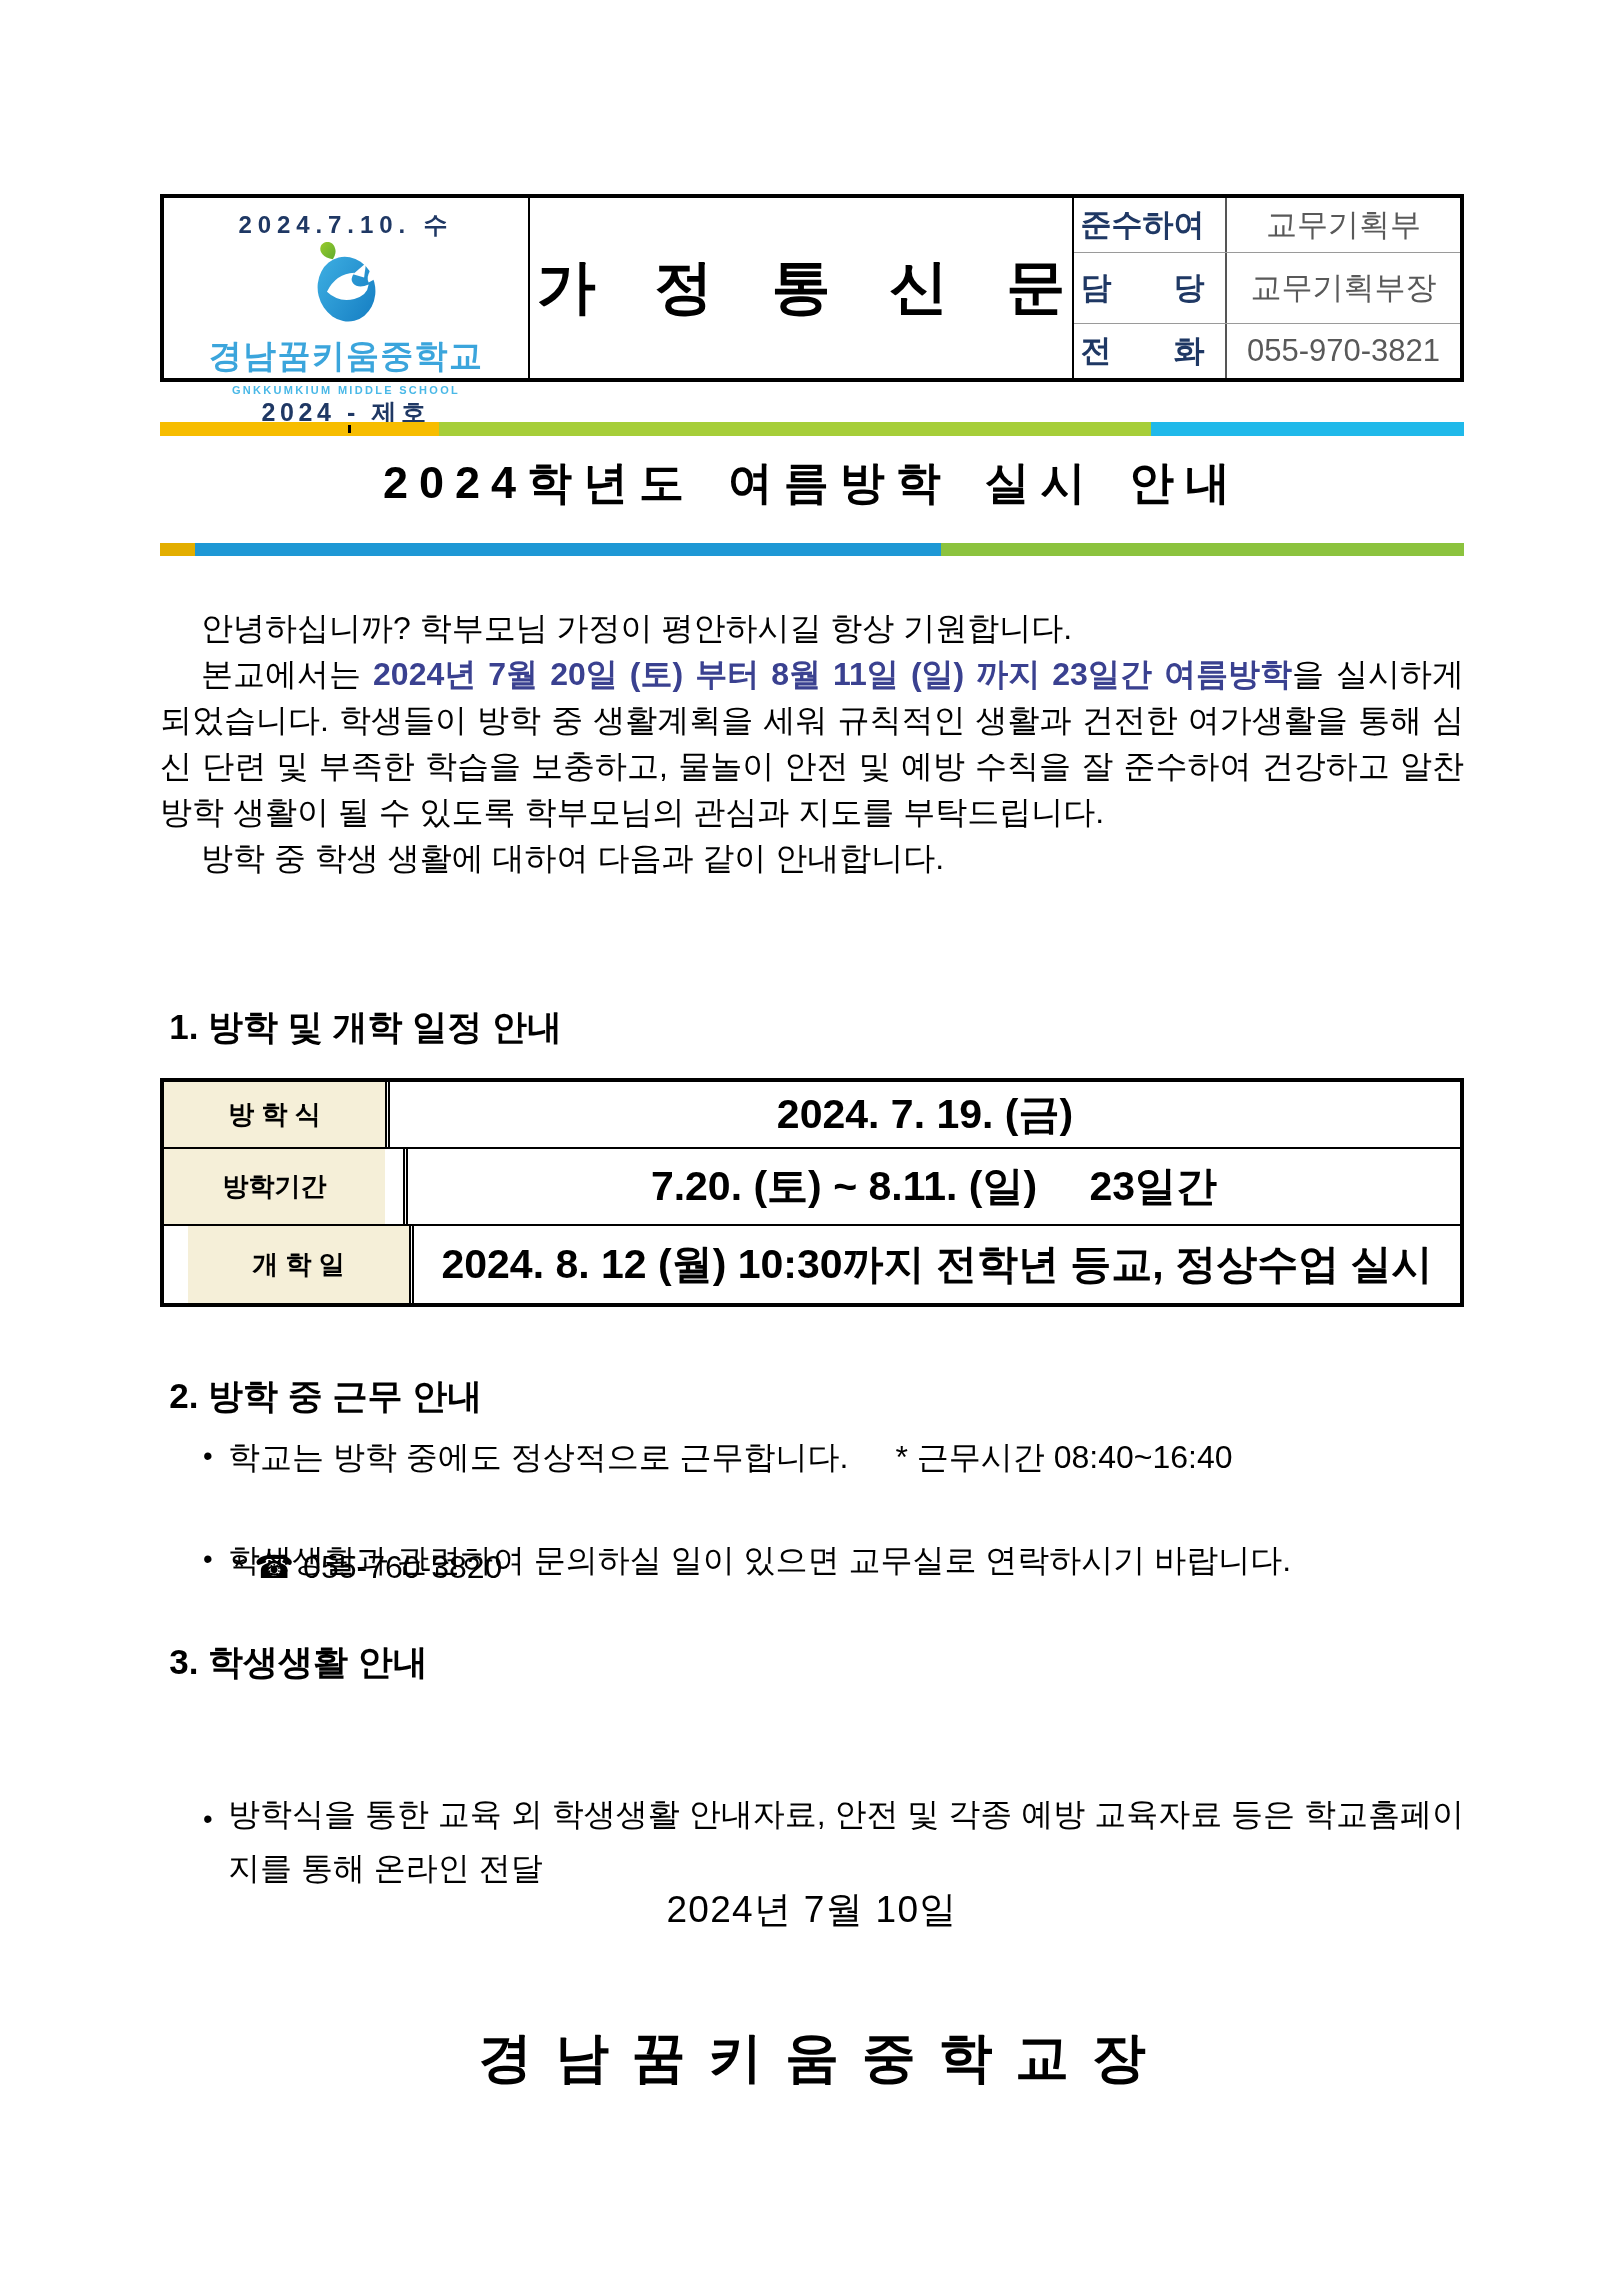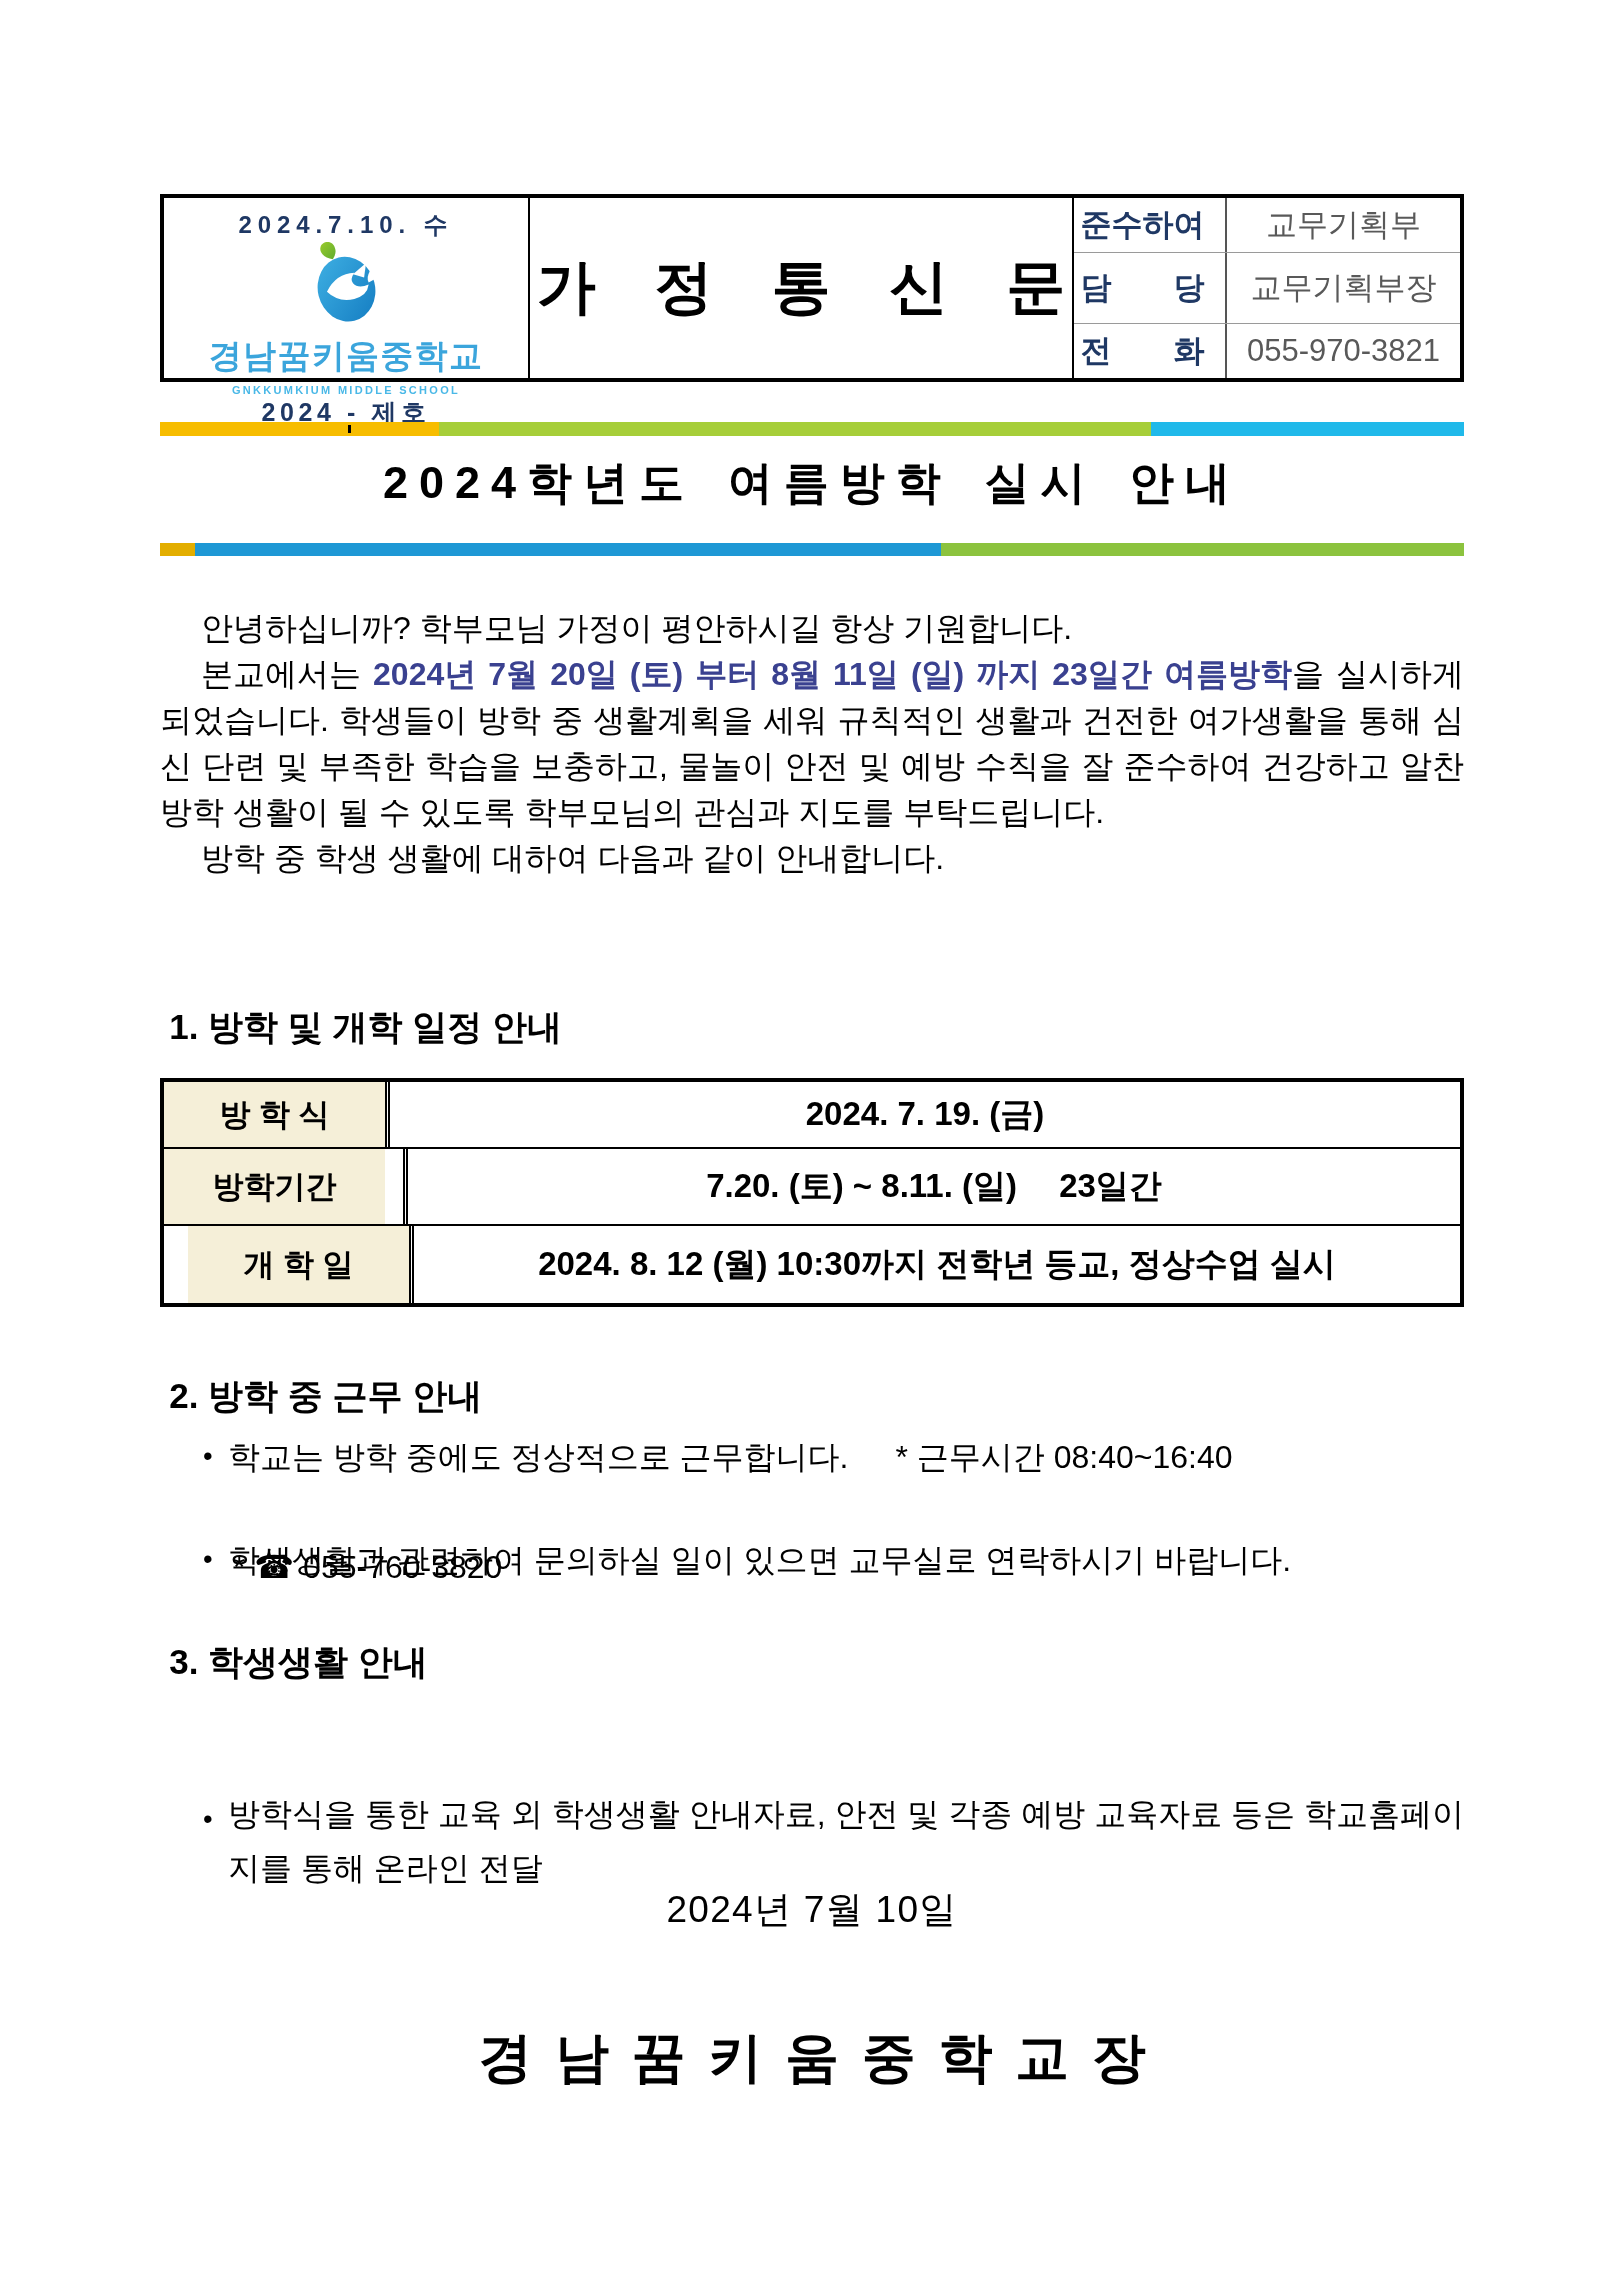--- a/index.html
+++ b/index.html
@@ -74,25 +74,25 @@
   .sec-heading { position:absolute; left:9.2px; font-size:35px; font-weight:700; white-space:nowrap; }
   .h1 { top:1004px; } .h2 { top:1373px; } .h3 { top:1639px; }
 
   
   .schedule { position:absolute; left:0; top:1078px; width:1304px; border:4.6px solid #000; }
   .sch-row { display:flex; border-bottom:2px solid #000; }
   .sch-row:last-child { border-bottom:none;padding-left:24px; }
   .sch-row.t1 { height:67px; } .sch-row.t2 { height:77px;gap:18px; } .sch-row.t3 { height:77px; }
   .sch-label {
     width:221px; background:#F5EFD8; display:flex; align-items:center; justify-content:center;
-    font-size:31px; font-weight:700; white-space:nowrap;
+    font-size:26px; font-weight:700; white-space:nowrap;
   }
   .sch-value {
     flex:1; border-left:5.9px double #000; display:flex; align-items:center; justify-content:center;
-    font-size:33px; font-weight:700; white-space:nowrap; background:#fff;
+    font-size:41px; font-weight:700; white-space:nowrap; background:#fff;
   }
 
   
   .line { position:absolute; left:0; width:1304px; font-size:32px; line-height:46px; }
   .bullet { padding-left:68px; position:relative; }
   .dot { position:absolute; left:43px; top:-1.3px; font-size:27.5px; }
   .note-gap { margin-left:47px; }
   .l-b1 { top:1434px; white-space:nowrap; }
   .l-b2 { top:1491px; white-space:nowrap; }
   .l-phone { top:1544px; padding-left:73px; }

